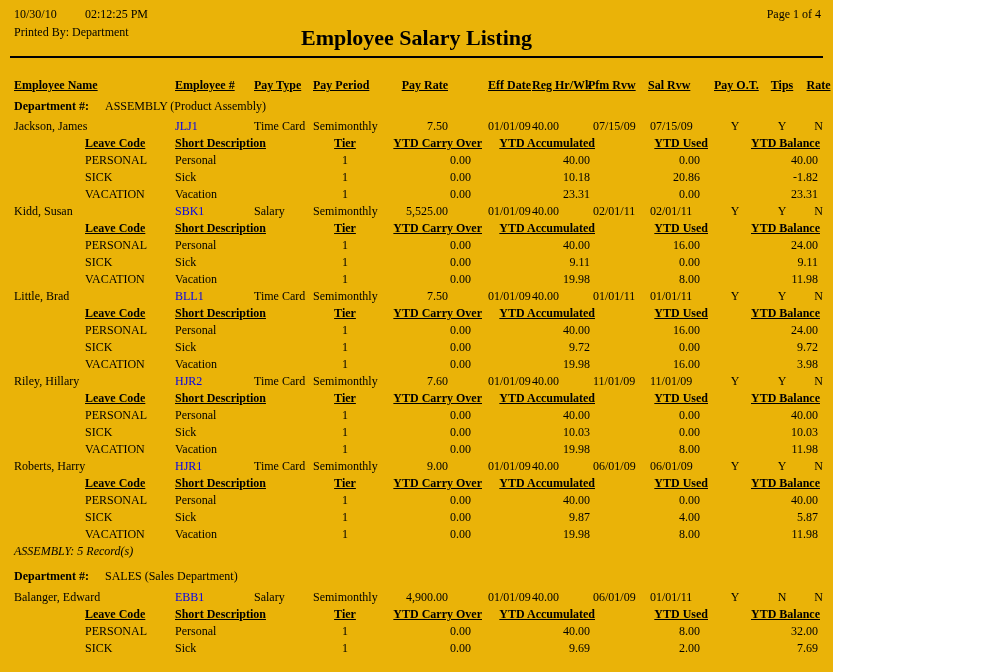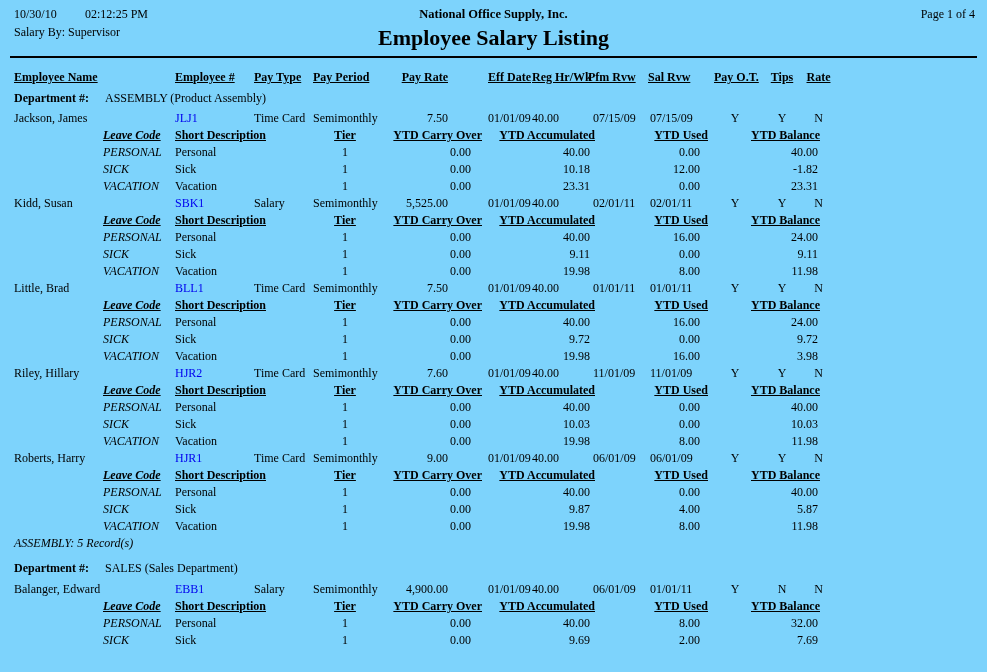--- a/index.html
+++ b/index.html
@@ -1,27 +1,27 @@
 <!DOCTYPE html>
 <html><head>
 <meta charset="utf-8">
 <style>
   html,body{margin:0;padding:0;background:#fff;}
-  .page{position:relative;width:987px;height:672px;background:#7dd3fc;overflow:hidden;
+  .page{position:relative;width:833px;height:672px;background:#eab308;overflow:hidden;
         font-family:"Liberation Serif","DejaVu Serif",serif;font-size:12px;color:#000;}
   .topbar{position:relative;height:56px;}
   .hrline{position:absolute;left:10px;right:10px;top:56px;border-top:2px solid #000;}
   .print-date{position:absolute;left:14px;top:7px;}
   .print-time{position:absolute;left:85px;top:7px;}
   .printed-by{position:absolute;left:14px;top:25px;}
   .company{position:absolute;left:0;right:0;top:7px;text-align:center;font-weight:bold;font-size:12.5px;}
   .report-title{position:absolute;left:0;right:0;top:25px;text-align:center;font-weight:bold;font-size:22px;}
   .page-num{position:absolute;right:12px;top:7px;}
 
-  .rows{position:relative;padding-top:14px;}
+  .rows{position:relative;padding-top:22px;}
   .r{position:relative;height:17px;line-height:15px;}
   .r-colhead{height:21px;}
   .r-dept{height:20px;}
   .r-dept2{height:21px;}
   .r-summary{height:25px;}
 
   .c{position:absolute;top:0;white-space:nowrap;}
   .hd{font-weight:bold;text-decoration:underline;}
 
   
@@ -34,21 +34,21 @@
   .reghr{left:532px;width:62px;text-align:left;}
   .pfmv{left:593px;}
   .pfmh{left:588px;}
   .salv{left:650px;}
   .salh{left:648px;text-decoration:underline;}
   .pot{left:714px;width:42px;text-align:center;}
   .ctips{left:764px;width:36px;text-align:center;}
   .cepmt{left:800px;width:37px;text-align:center;}
 
   
-  .lcode{left:103px;font-style:italic;}
+  .lcode{left:85px;}
   .ldesc{left:175px;}
   .ltier{left:327px;width:36px;text-align:center;}
   .lcarry{left:389px;width:82px;text-align:right;}
   .lcarryh{left:380px;width:102px;text-align:right;}
   .laccum{left:508px;width:82px;text-align:right;}
   .laccumh{left:497px;width:98px;text-align:right;font-family:Liberation Serif, serif;}
   .lused{left:618px;width:82px;text-align:right;}
   .lusedh{left:626px;width:82px;text-align:right;}
   .lbal{left:736px;width:82px;text-align:right;}
   .lbalh{left:738px;width:82px;text-align:right;}
@@ -57,22 +57,21 @@
   .dvalue{left:105px;}
   .summ{left:14px;font-style:italic;}
 </style>
 </head>
 <body>
 
 <div class="page">
   <div class="topbar">
     <span class="print-date">10/30/10</span>
     <span class="print-time">02:12:25 PM</span>
-    <span class="printed-by">Salary By: Supervisor</span>
-    <div class="company">National Office Supply, Inc.</div>
+    <span class="printed-by">Printed By: Department</span>
     <div class="report-title">Employee Salary Listing</div>
     <span class="page-num">Page 1 of 4</span>
   </div>
   <div class="hrline"></div>
 
   <div class="rows">
 
     <div class="r r-colhead">
       <span class="c hd name">Employee Name</span>
       <span class="c hd empno" style="color:#000">Employee #</span>
@@ -124,21 +123,21 @@
       <span class="c laccum">40.00</span>
       <span class="c lused">0.00</span>
       <span class="c lbal">40.00</span>
     </div>
     <div class="r">
       <span class="c lcode">SICK</span>
       <span class="c ldesc">Sick</span>
       <span class="c ltier">1</span>
       <span class="c lcarry">0.00</span>
       <span class="c laccum">10.18</span>
-      <span class="c lused">12.00</span>
+      <span class="c lused">20.86</span>
       <span class="c lbal">-1.82</span>
     </div>
     <div class="r">
       <span class="c lcode">VACATION</span>
       <span class="c ldesc">Vacation</span>
       <span class="c ltier">1</span>
       <span class="c lcarry">0.00</span>
       <span class="c laccum">23.31</span>
       <span class="c lused">0.00</span>
       <span class="c lbal">23.31</span>

